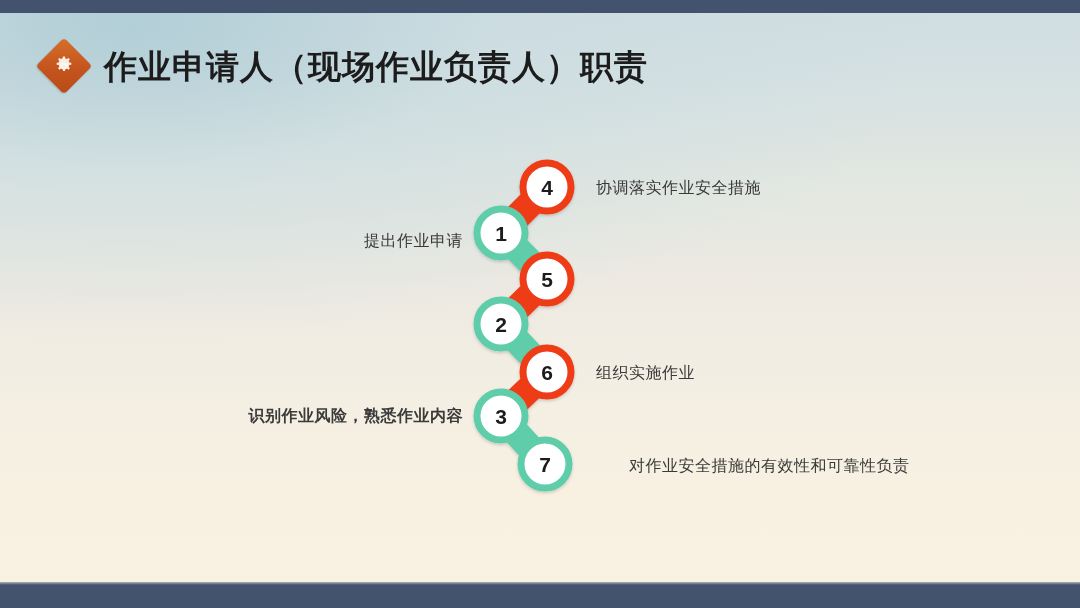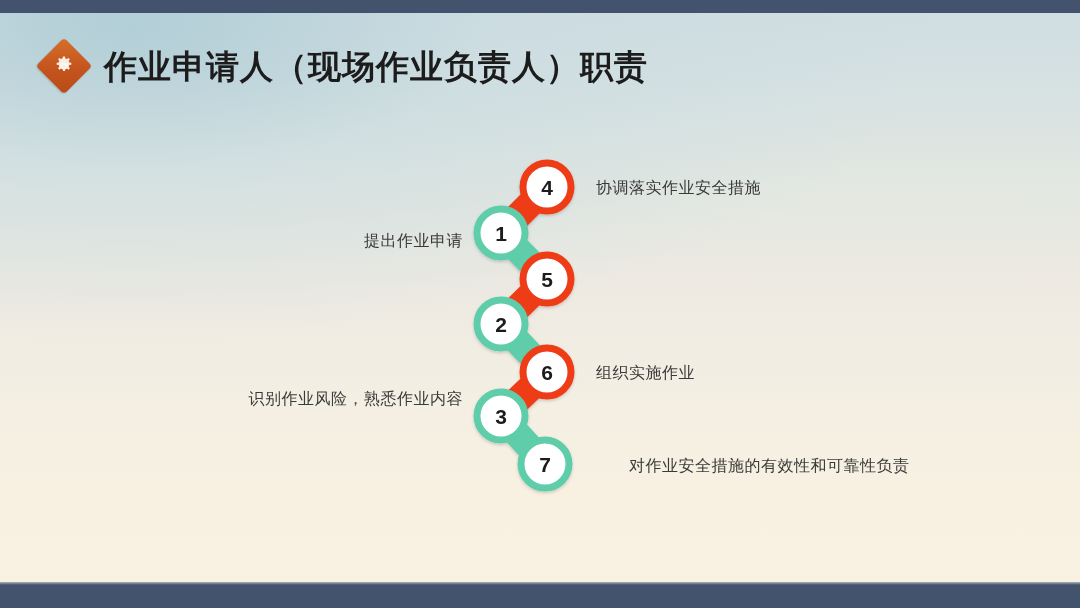--- a/index.html
+++ b/index.html
@@ -173,21 +173,21 @@
 
         <g>
           <circle cx="545" cy="464" r="24" fill="#ffffff" stroke="#5ecdaa" stroke-width="7"></circle>
           <text class="node-num" x="545" y="464" text-anchor="middle" dominant-baseline="central">7</text>
         </g>
       </g>
     </svg>
   </div>
 
   <div class="label left" style="left:463px; top:233px;margin-top:8px;">提出作业申请</div>
-  <div class="label left" style="left:463px; top:399px;">识别作业风险，熟悉作业内容</div>
+  <div class="label left" style="left:463px; top:416px;font-weight:bold;">识别作业风险，熟悉作业内容</div>
 
   <div class="label right" style="left:596px; top:188px;">协调落实作业安全措施</div>
   <div class="label right" style="left:596px; top:373px;">组织实施作业</div>
   <div class="label right" style="left:589px; top:466px;margin-left:40px;">对作业安全措施的有效性和可靠性负责</div>
 
   <div class="bar bottom">
     <div class="bar-sheen"></div>
   </div>
 
 </div>

